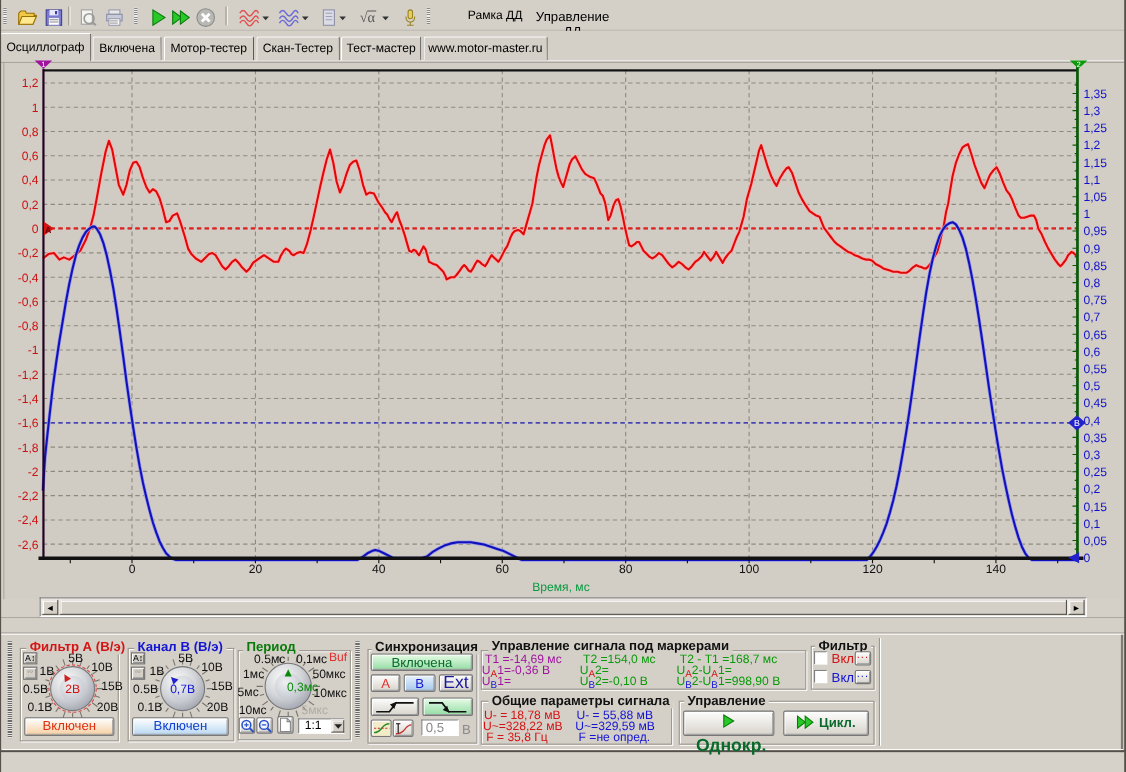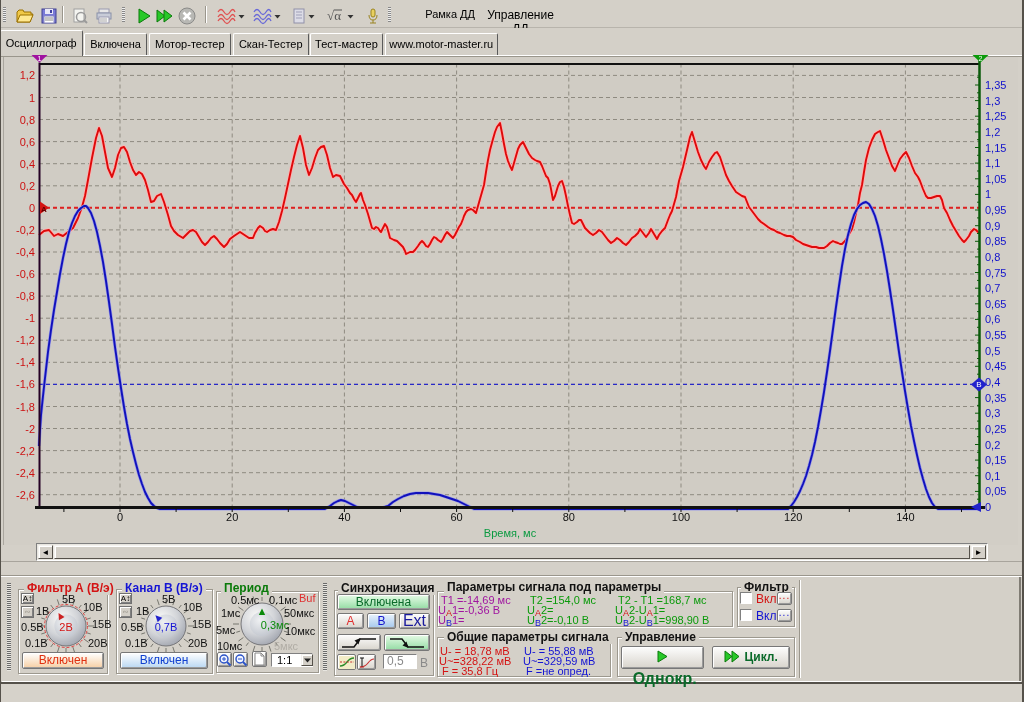--- a/index.html
+++ b/index.html
@@ -505,21 +505,21 @@
           </svg></div>
         <div class="btn" style="left:357px;top:654px;width:19px;height:16px;padding-top:1px"><svg width="16" height="13" viewBox="0 0 16 13">
             <path d="M1,11 Q6,11 9,7 Q12,3 15,3" fill="none" stroke="#c83030" stroke-width="1.2"></path>
             <line x1="3" y1="2" x2="3" y2="11" stroke="#111"></line>
             <line x1="1" y1="2" x2="5" y2="2" stroke="#111"></line>
             <line x1="1" y1="11" x2="5" y2="11" stroke="#c83030"></line>
           </svg></div>
         <div class="ab sunk" style="left:383px;top:654px;width:34px;height:15px;background:#fff;color:#8a8a8a;font-size:12px;line-height:13px;padding-left:3px">0,5</div>
         <div class="ab" style="left:420px;top:656px;color:#8a8a8a;font-size:12px">В</div>
         <div class="ab gbox" style="left:437px;top:591px;width:296px;height:36px"></div>
-        <div class="gtitle" style="left:444px;top:580px;color:#111">Параметры сигнала под параметры</div>
+        <div class="gtitle" style="left:444px;top:580px;color:#111">Управление сигнала под маркерами</div>
         <div class="val" style="left:441px;top:594px;color:#a014a0">Т1 =-14,69 мс</div>
         <div class="val" style="left:438px;top:604px;color:#a014a0">U<sub style="color:#d41414">A</sub>1=-0,36 В</div>
         <div class="val" style="left:438px;top:614px;color:#a014a0">U<sub style="color:#1414d4">B</sub>1=</div>
         <div class="val" style="left:530px;top:594px;color:#0a9a0a">Т2 =154,0 мс</div>
         <div class="val" style="left:527px;top:604px;color:#0a9a0a">U<sub style="color:#d41414">A</sub>2=</div>
         <div class="val" style="left:527px;top:614px;color:#0a9a0a">U<sub style="color:#1414d4">B</sub>2=-0,10 В</div>
         <div class="val" style="left:618px;top:594px;color:#0a9a0a">Т2 - Т1 =168,7 мс</div>
         <div class="val" style="left:615px;top:604px;color:#0a9a0a">U<sub style="color:#d41414">A</sub>2-U<sub style="color:#d41414">A</sub>1=</div>
         <div class="val" style="left:615px;top:614px;color:#0a9a0a">U<sub style="color:#1414d4">B</sub>2-U<sub style="color:#1414d4">B</sub>1=998,90 В</div>
         <div class="ab gbox" style="left:437px;top:637px;width:174px;height:40px"></div>

